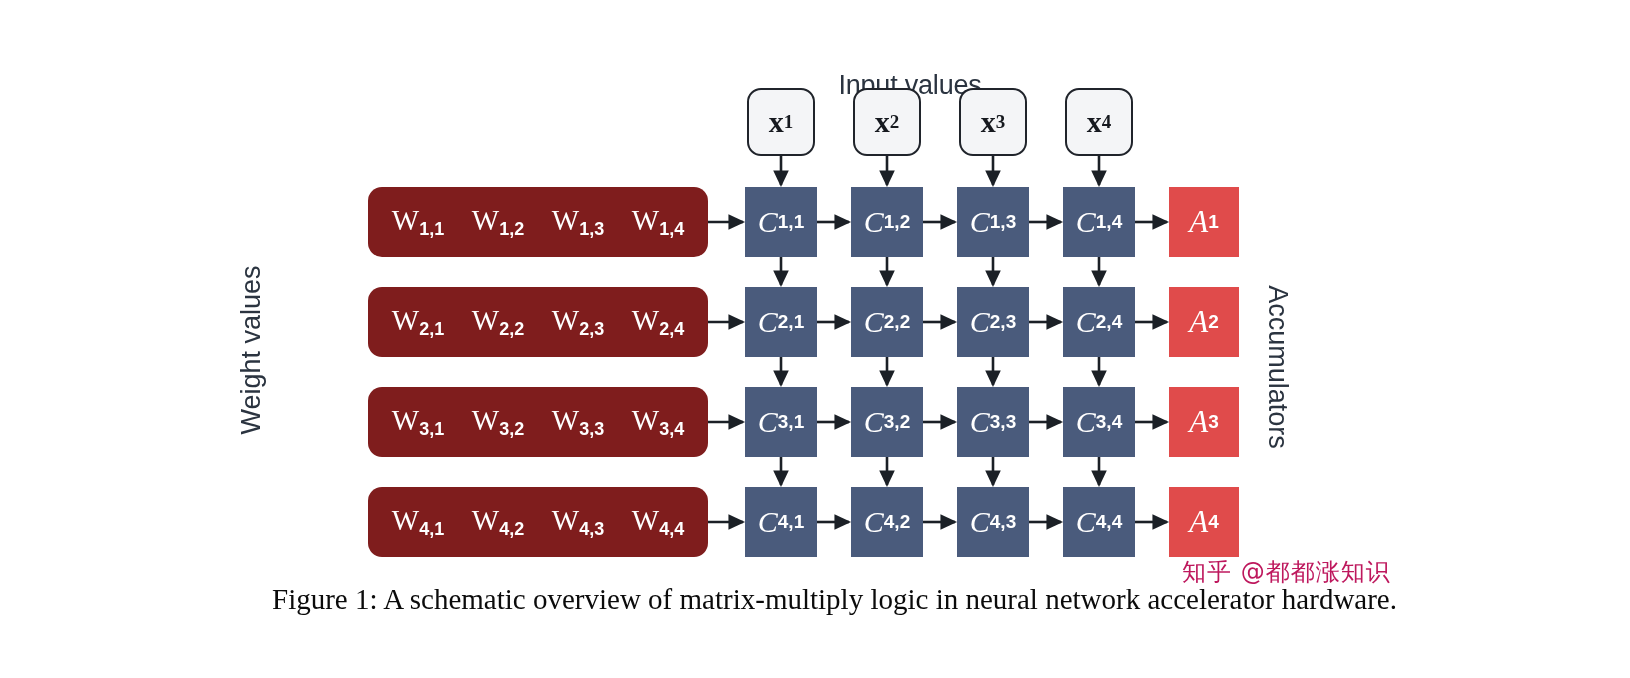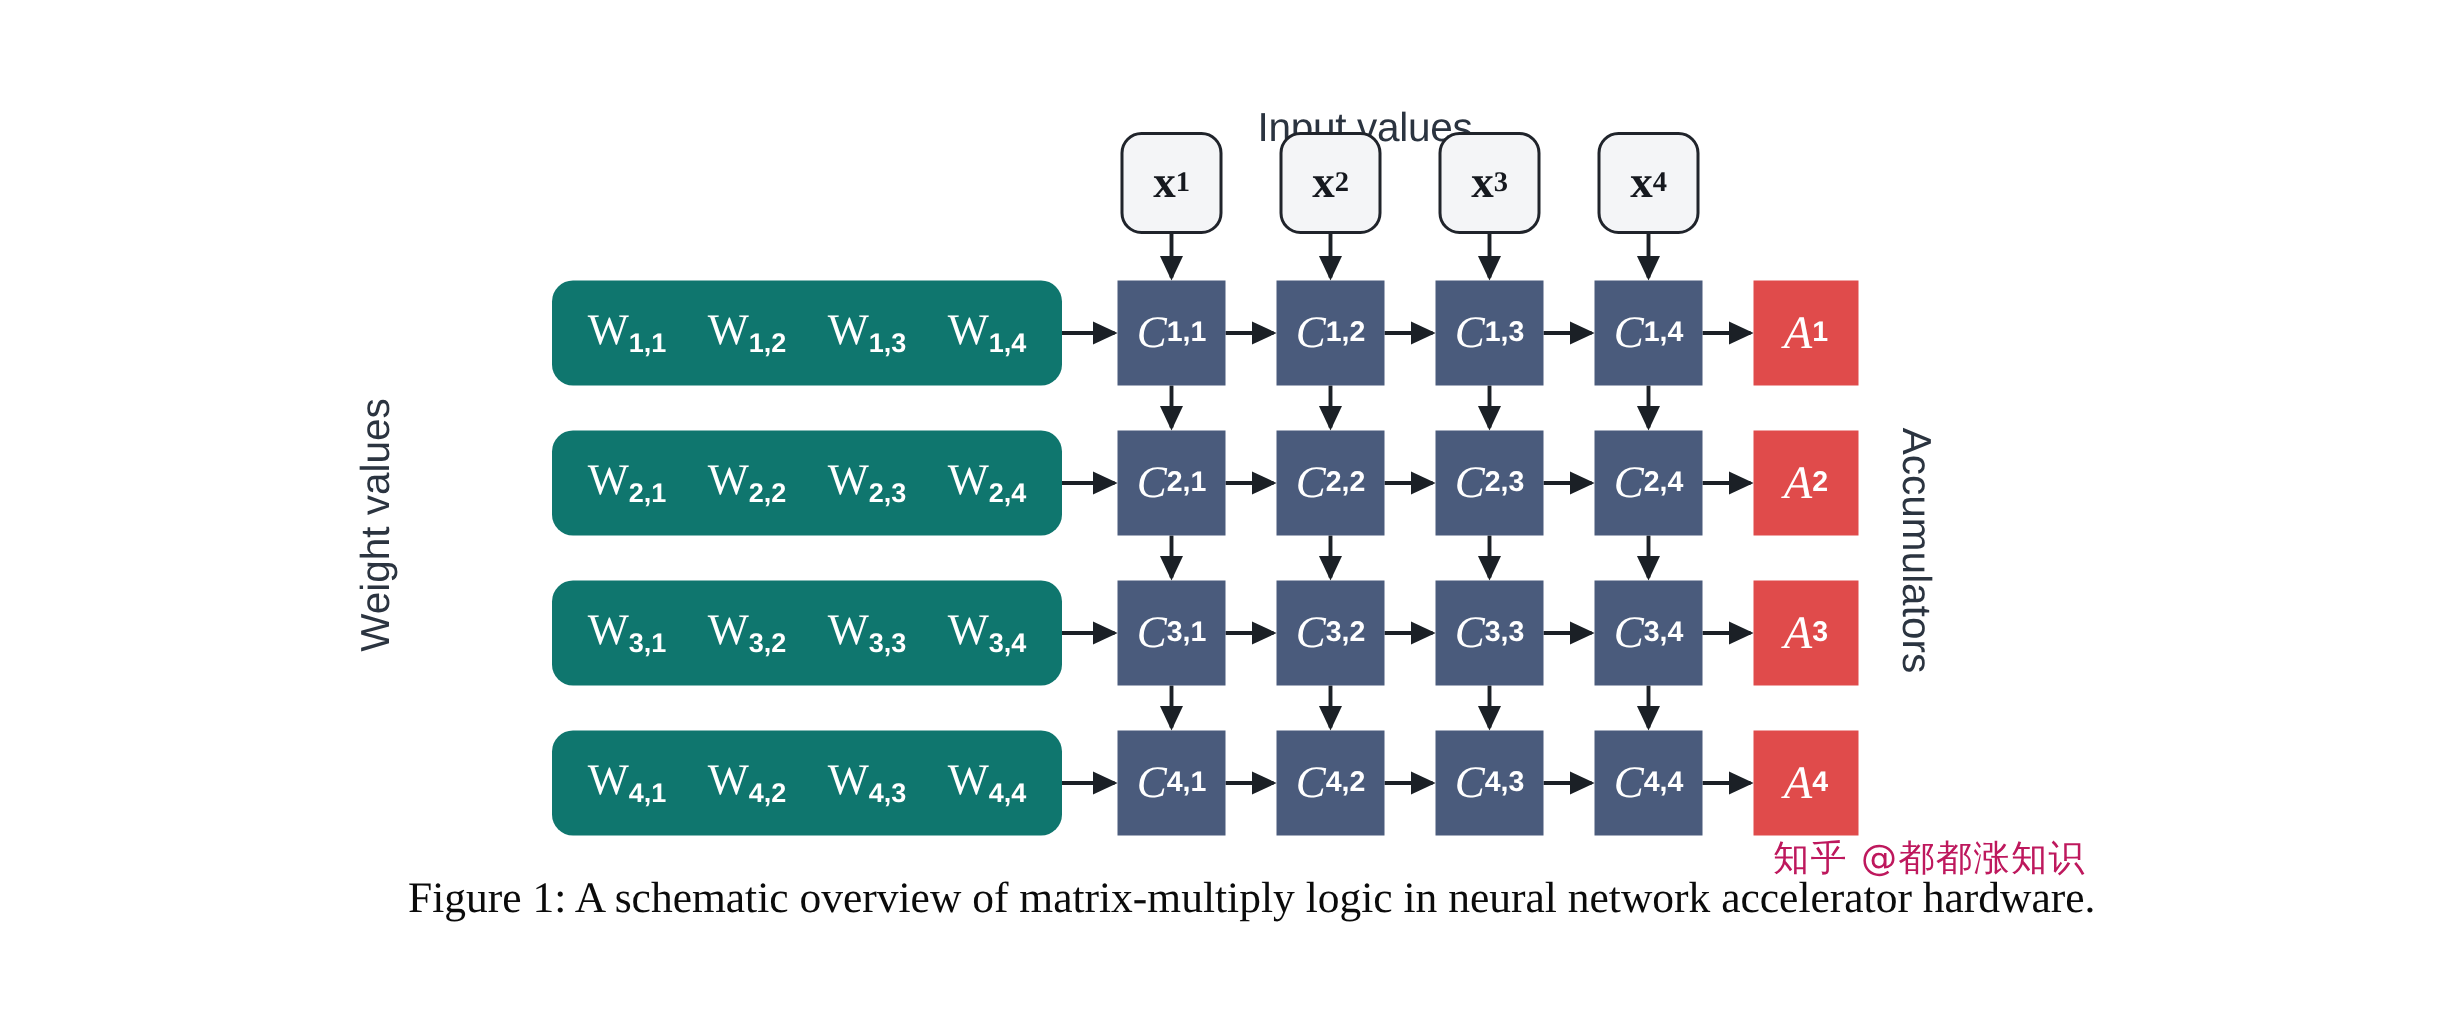--- a/index.html
+++ b/index.html
@@ -51,21 +51,21 @@
     color: #16191f;
   }
   .x-box .sub { font-size: 19px; vertical-align: -0.32em; font-weight: bold; }
 
   
   .w-bar {
     position: absolute;
     left: 368px;
     width: 340px;
     height: 70px;
-    background: #0f766e;
+    background: #7f1d1d;
     border-radius: 14px;
     display: flex;
     align-items: center;
     justify-content: space-around;
     padding: 0 10px;
     color: #ffffff;
     font-family: "Liberation Serif", serif;
     font-size: 29px;
   }
   .w-bar .w-cell { white-space: nowrap; }

